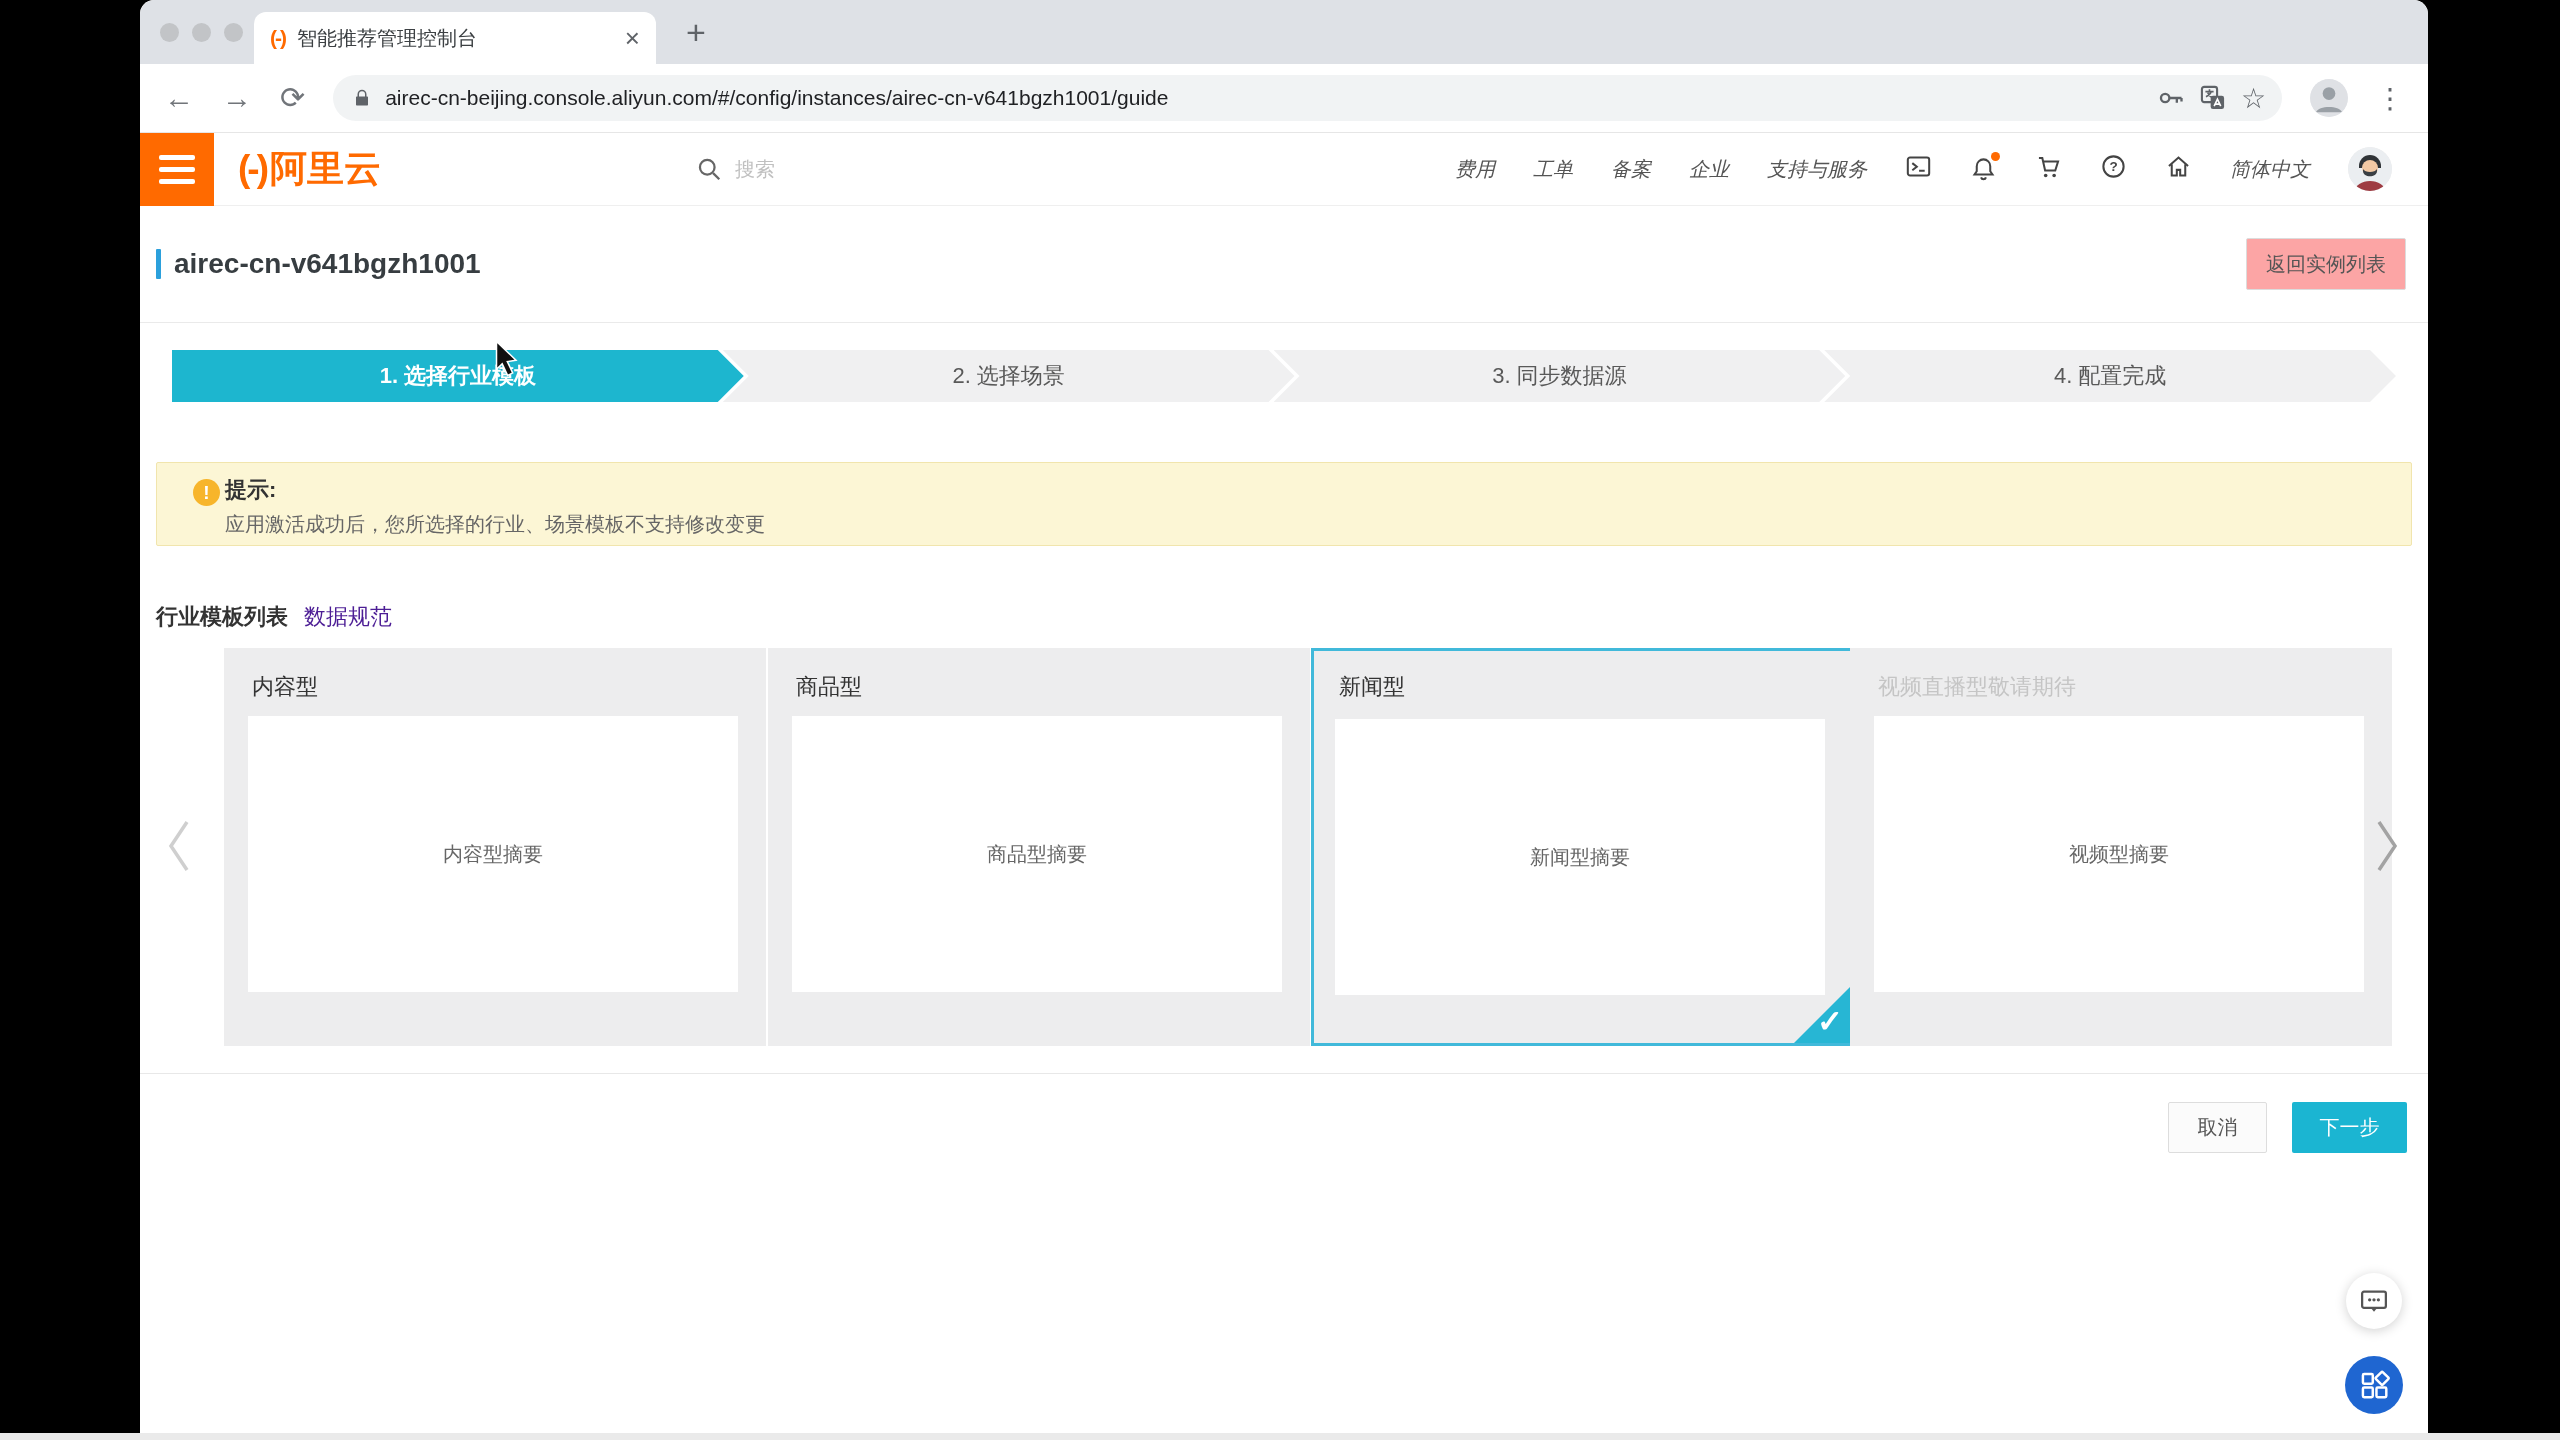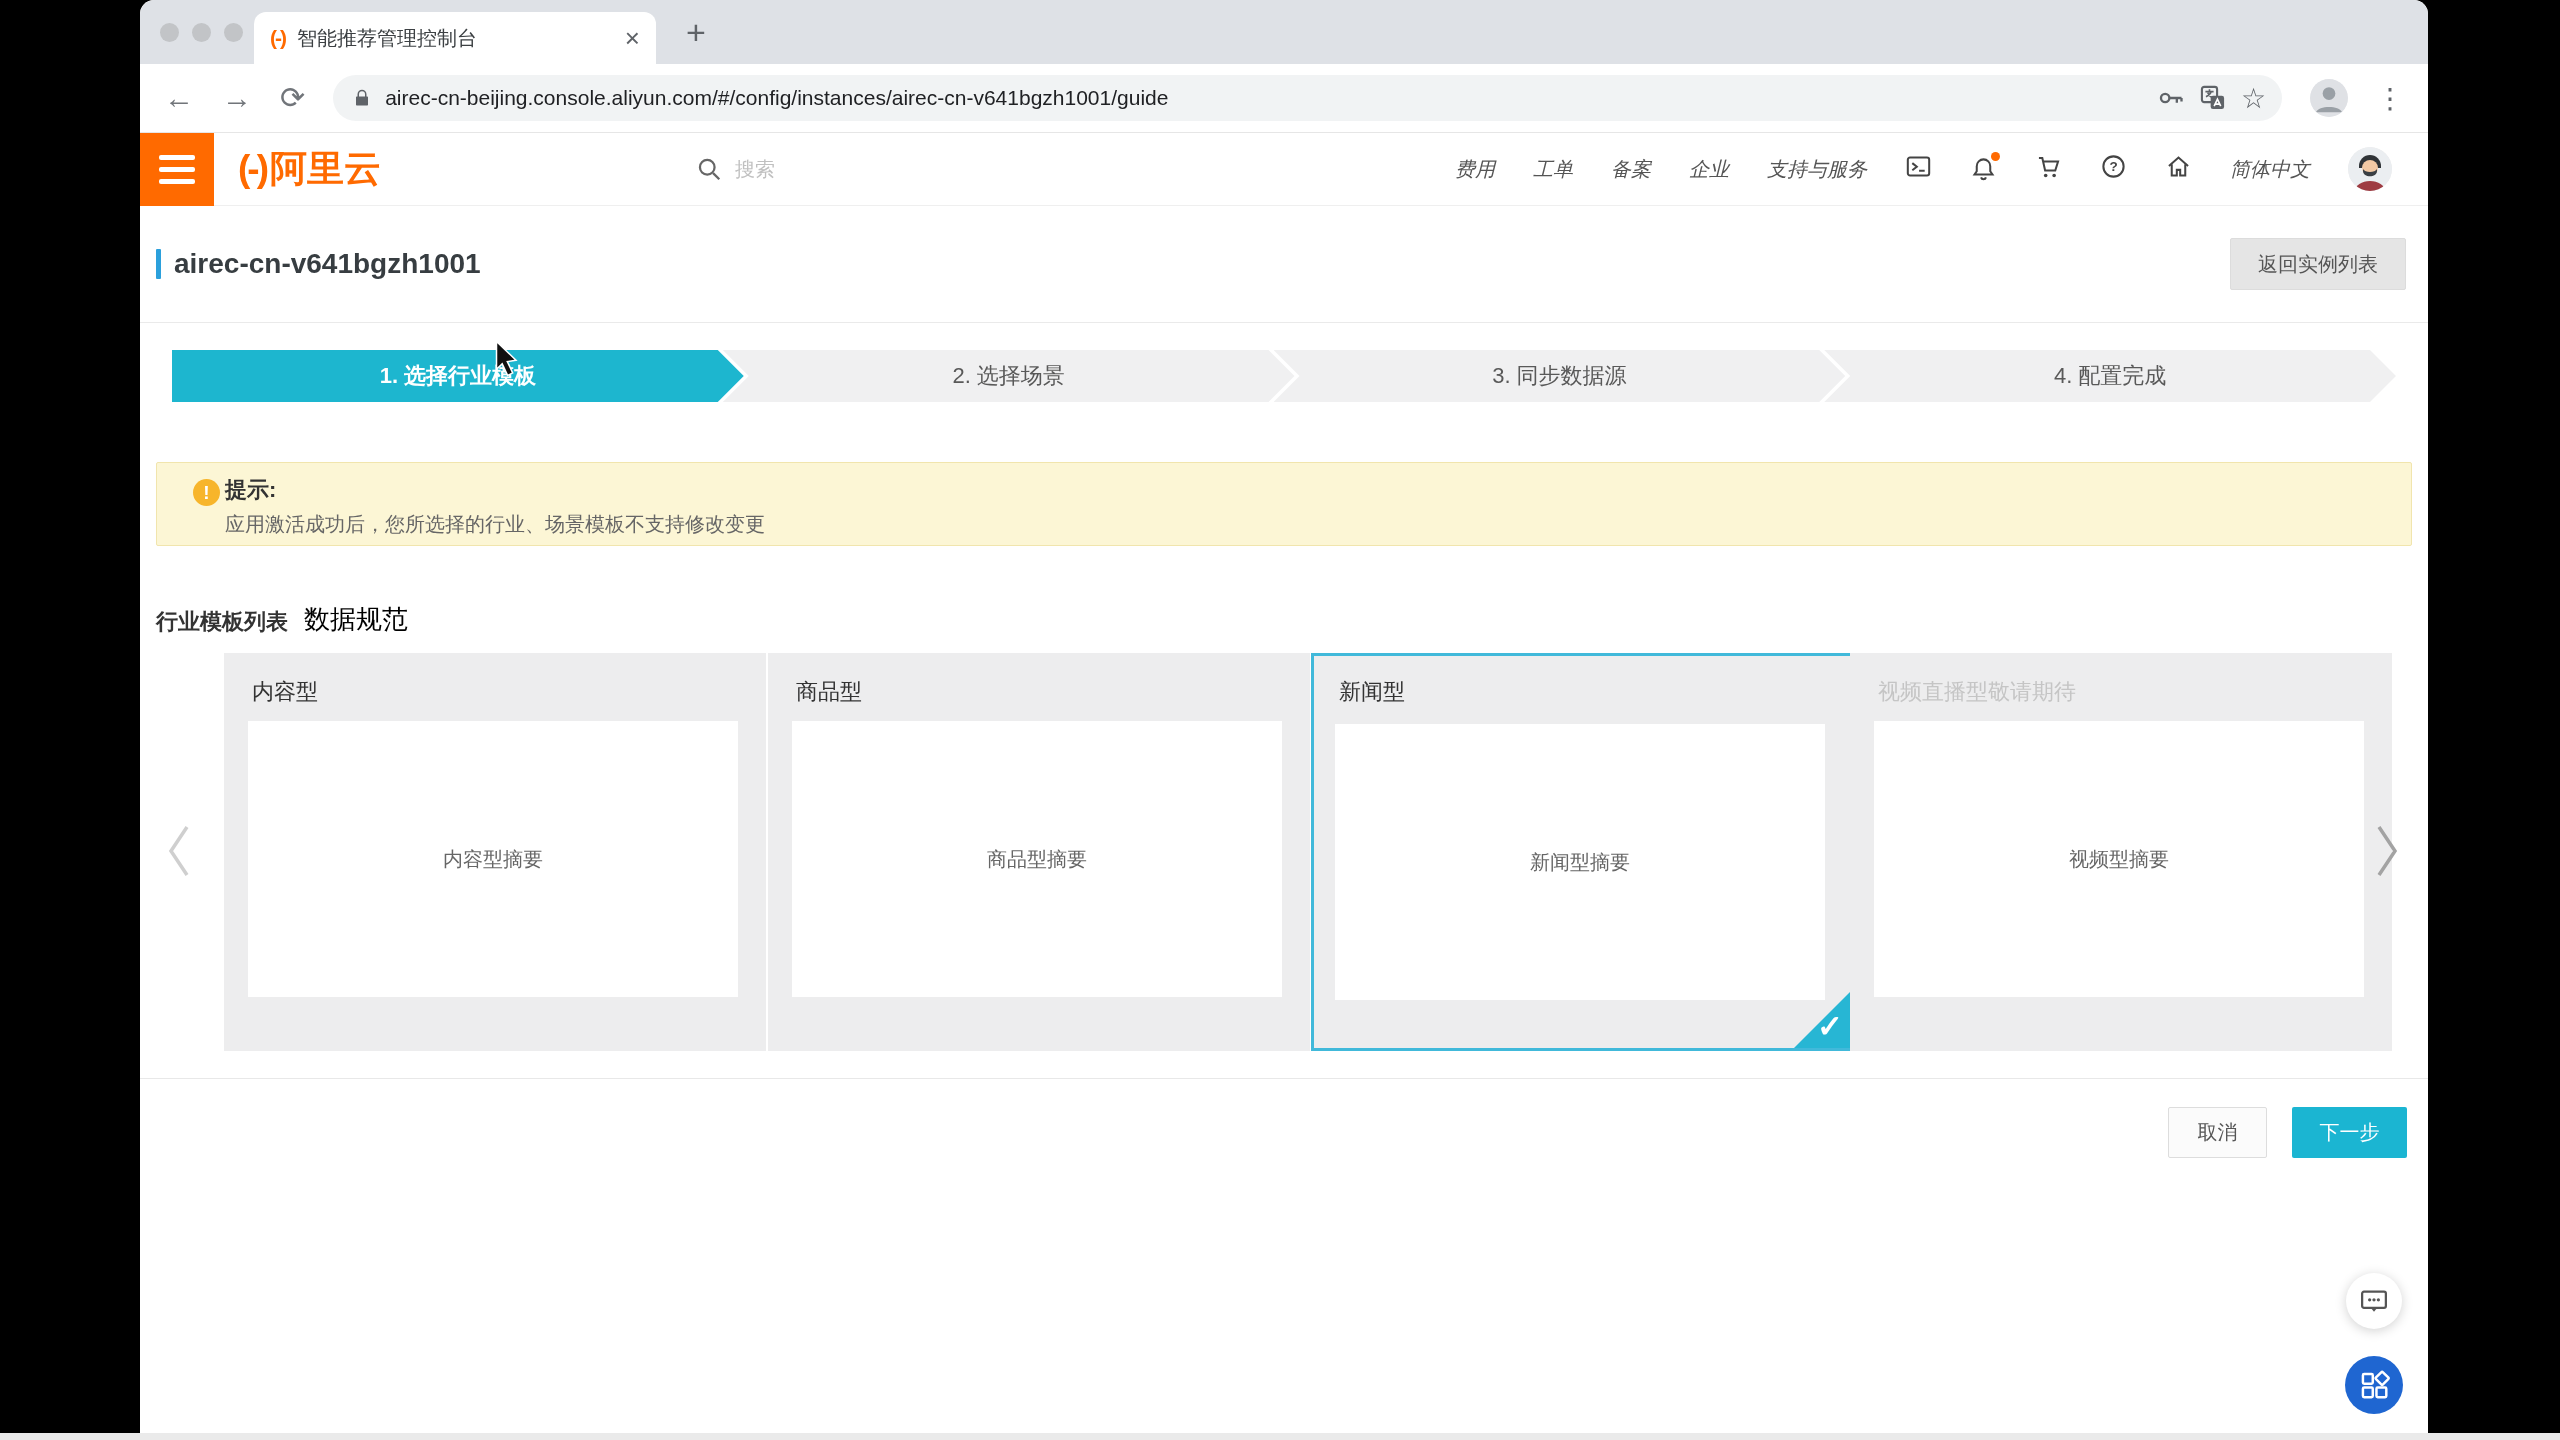--- a/index.html
+++ b/index.html
@@ -43,37 +43,37 @@
   .hd-item { white-space:nowrap;font-style:italic; }
   .bell-wrap { position:relative; display:flex; }
   .bell-dot { position:absolute; right:-3px; top:-4px; width:9px; height:9px; background:#ff6a00; border-radius:50%; }
   .al-avatar { width:44px; height:44px; border-radius:50%; overflow:hidden; background:#ececec; flex:none; }
 
   
   .main { position:relative; background:#fff; height:1291px; }
   .title-row { height:117px; display:flex; align-items:center; padding:0 22px 0 16px; border-bottom:1px solid #eaeaea; }
   .title-bar { width:5px; height:30px; background:#2ba0dc; border-radius:1px; }
   .page-title { margin-left:13px; font-size:28px; font-weight:600; color:#373d41; }
-  .back-btn { margin-left:auto; height:52px; line-height:50px; padding:0 27px; border:1px solid #dcdcdc; background:#e5e5e5; color:#555; font-size:20px; border-radius:2px; cursor:pointer; }
+  .back-btn { margin-left:auto; height:52px; line-height:50px; padding:0 19px; border:1px solid #dcdcdc; background:#fca5a5; color:#555; font-size:20px; border-radius:2px; cursor:pointer; }
 
   .steps { display:flex; margin:27px 32px 0; height:52px; }
   .step { flex:1; text-align:center; line-height:52px; font-size:22px; background:#f0f0f1; color:#595959;
           clip-path:polygon(0 0, calc(100% - 26px) 0, 100% 50%, calc(100% - 26px) 100%, 0 100%, 26px 50%); }
   .step + .step { margin-left:-21px; }
   .step.first { clip-path:polygon(0 0, calc(100% - 26px) 0, 100% 50%, calc(100% - 26px) 100%, 0 100%); }
   .step.active { background:#1db6cf; color:#fff; font-weight:700; }
 
   .banner { position:relative; margin:60px 16px 0; height:84px; background:#fcf6d5; border:1px solid #f1e5ad; border-radius:2px; padding:12px 20px 0 68px; }
   .warn-ico { position:absolute; left:36px; top:16px; width:27px; height:27px; border-radius:50%; background:#f7b52b; color:#fff; font-weight:700; font-size:19px; text-align:center; line-height:27px; }
   .banner-title { font-size:22px; font-weight:700; color:#333; line-height:30px; }
   .banner-body { font-size:20px; color:#666; margin-top:6px; }
 
   .section-row { margin:56px 0 0 16px; display:flex; align-items:flex-end; gap:16px; }
   .section-title { font-size:22px; font-weight:700; color:#333; }
-  .section-link { font-size:26px; color:#000000; cursor:pointer; }
+  .section-link { font-size:22px; color:#4c1d95; cursor:pointer; }
 
   .cards { position:relative; margin-top:16px; height:398px; }
   .card { position:absolute; top:0; width:542px; height:398px; background:#ededee; }
   .card1 { left:84px; } .card2 { left:628px; } .card3 { left:1171px; } .card4 { left:1710px; }
   .card-title { padding:24px 0 0 28px; font-size:22px; color:#333; height:58px; }
   .card-body { margin:10px 28px 0 24px; height:276px; background:#ffffff; display:flex; align-items:center; justify-content:center; font-size:20px; color:#666; }
   .card.selected { border:3px solid #41b9da; }
   .card.selected .card-title { padding:21px 0 0 25px; }
   .card.selected .card-body { margin:10px 25px 0 21px; }
   .card.disabled .card-title { color:#c5c5c5; }

